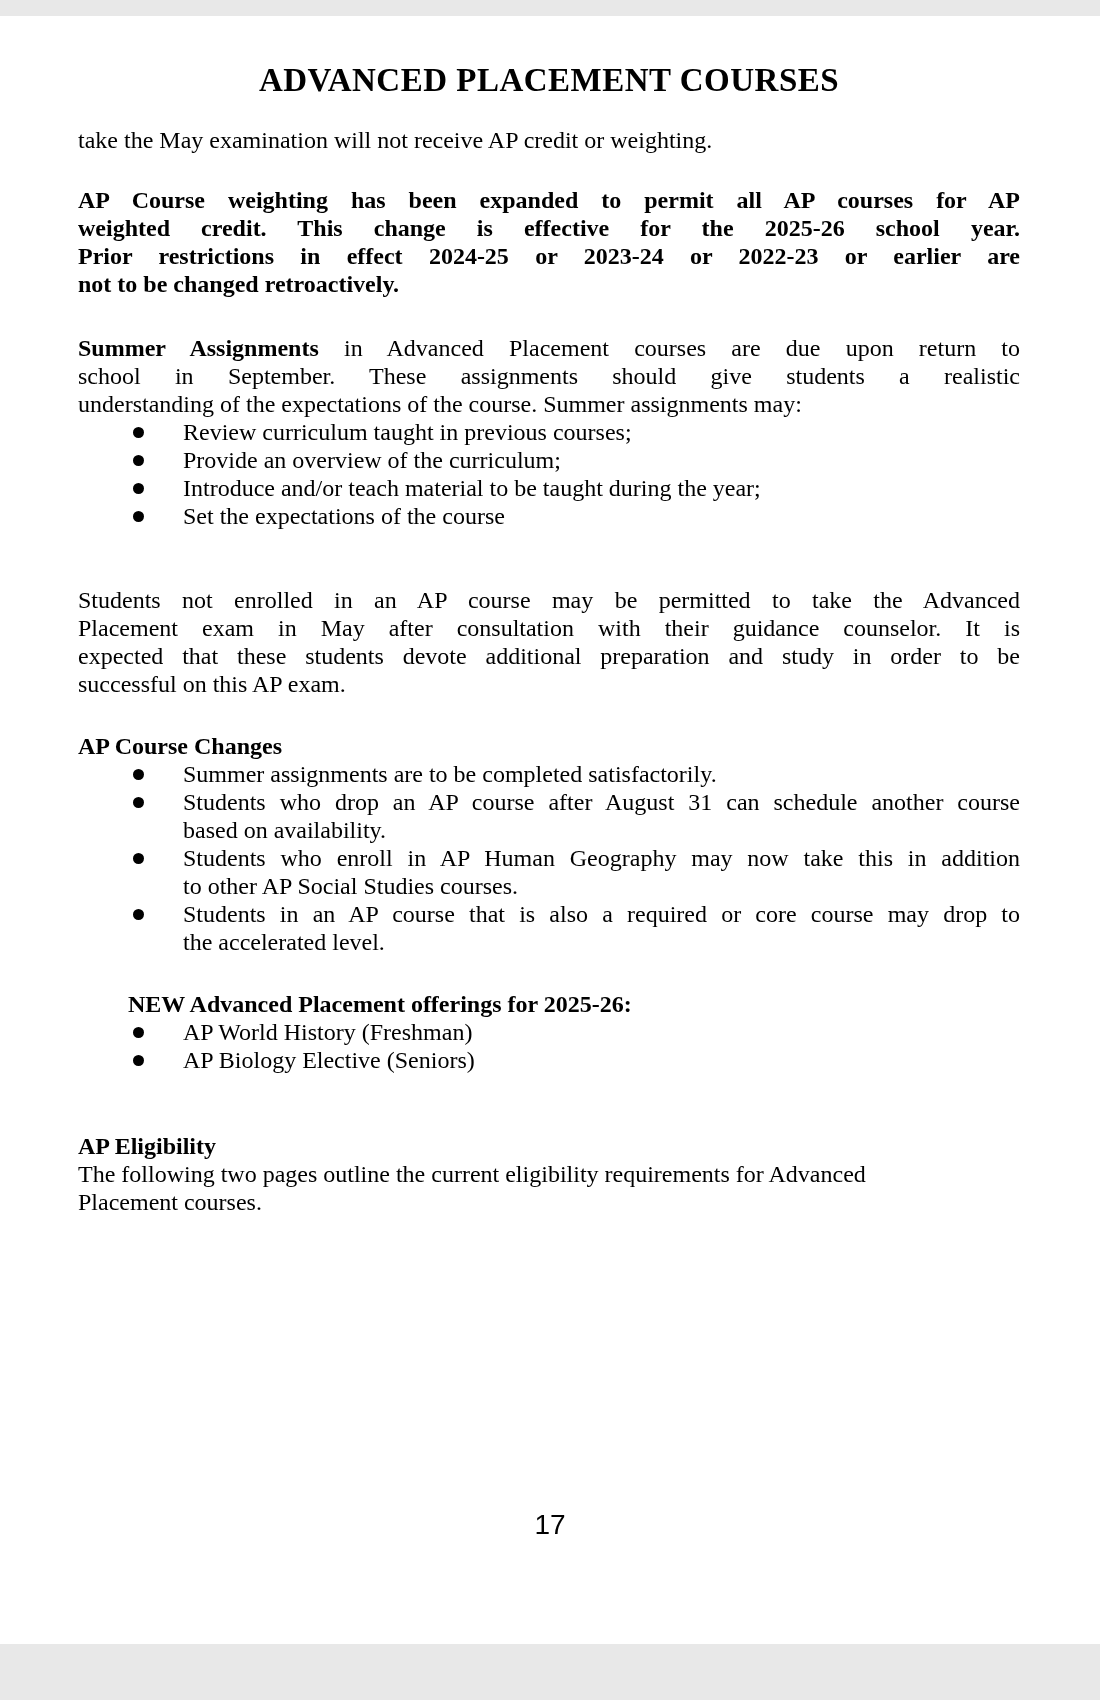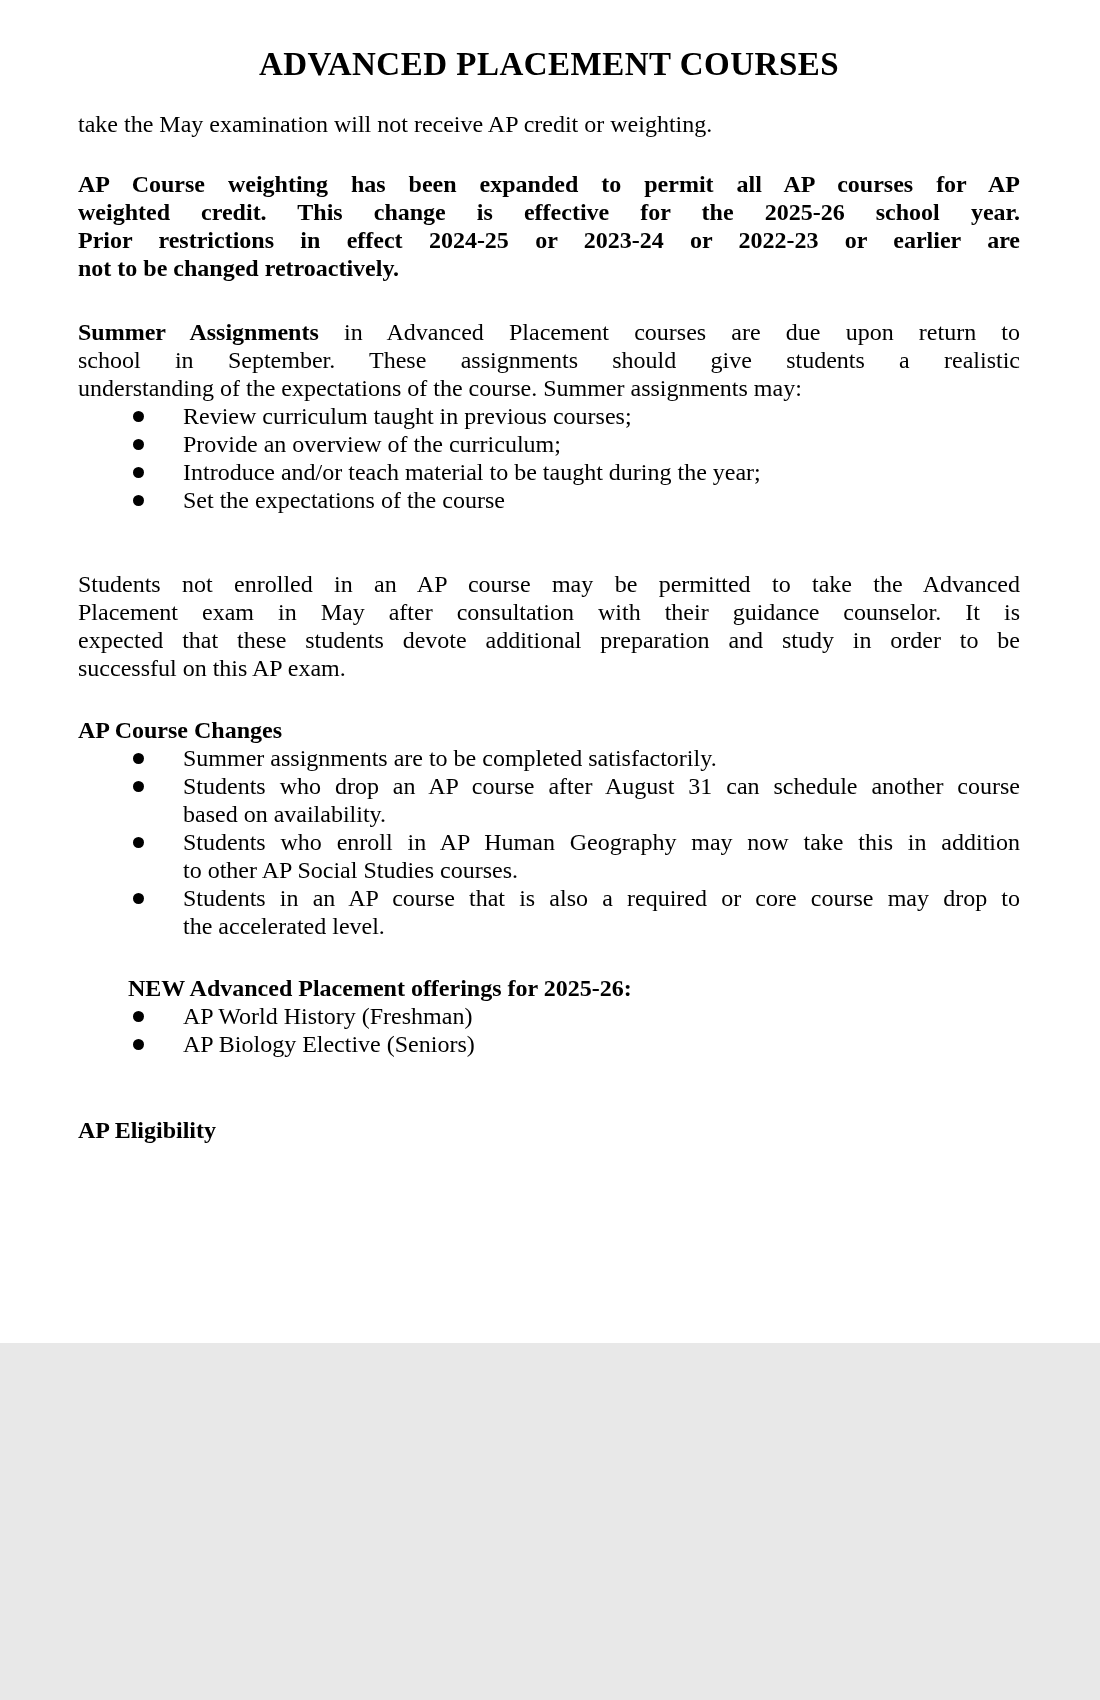--- a/index.html
+++ b/index.html
@@ -1,23 +1,23 @@
 <!DOCTYPE html>
 <html><head>
 <meta charset="utf-8">
 <style>
   html,body{margin:0;padding:0;background:#e8e8e8;}
   .sheet{
     position:relative;
-    width:1100px;height:1343px;
+    width:1100px;height:1628px;
     background:#ffffff;
     color:#000;
     font-family:"Liberation Serif","DejaVu Serif",serif;
     font-size:24px;line-height:28px;
-    margin:0 auto;overflow:hidden;
+    margin:16px auto;overflow:hidden;
   }
   .content{position:absolute;top:44px;left:78px;width:942px;}
   .doc-title{
     margin:0;text-align:center;font-weight:bold;
     font-size:33px;line-height:40px;letter-spacing:0.5px;
   }
   .para{margin:0;}
   .jlines{text-align:justify;text-align-last:justify;-moz-text-align-last:justify;}
   .jline{text-align:justify;text-align-last:justify;-moz-text-align-last:justify;}
   .plast{text-align:left;}
@@ -101,17 +101,20 @@
 
     <h2 class="section-heading h-new">NEW Advanced Placement offerings for 2025-26:</h2>
 
     <ul class="bullets">
       <li><span class="dot"></span><span>AP World History (Freshman)</span></li>
       <li><span class="dot"></span><span>AP Biology Elective (Seniors)</span></li>
     </ul>
 
     <h2 class="section-heading h-elig">AP Eligibility</h2>
 
+    <div class="para p-elig">
+      <div class="plast">The following two pages outline the current eligibility requirements for Advanced<br>Placement courses.</div>
+    </div>
 
   </div>
 
   <div class="page-number">17</div>
 </div>
 
 </body></html>

